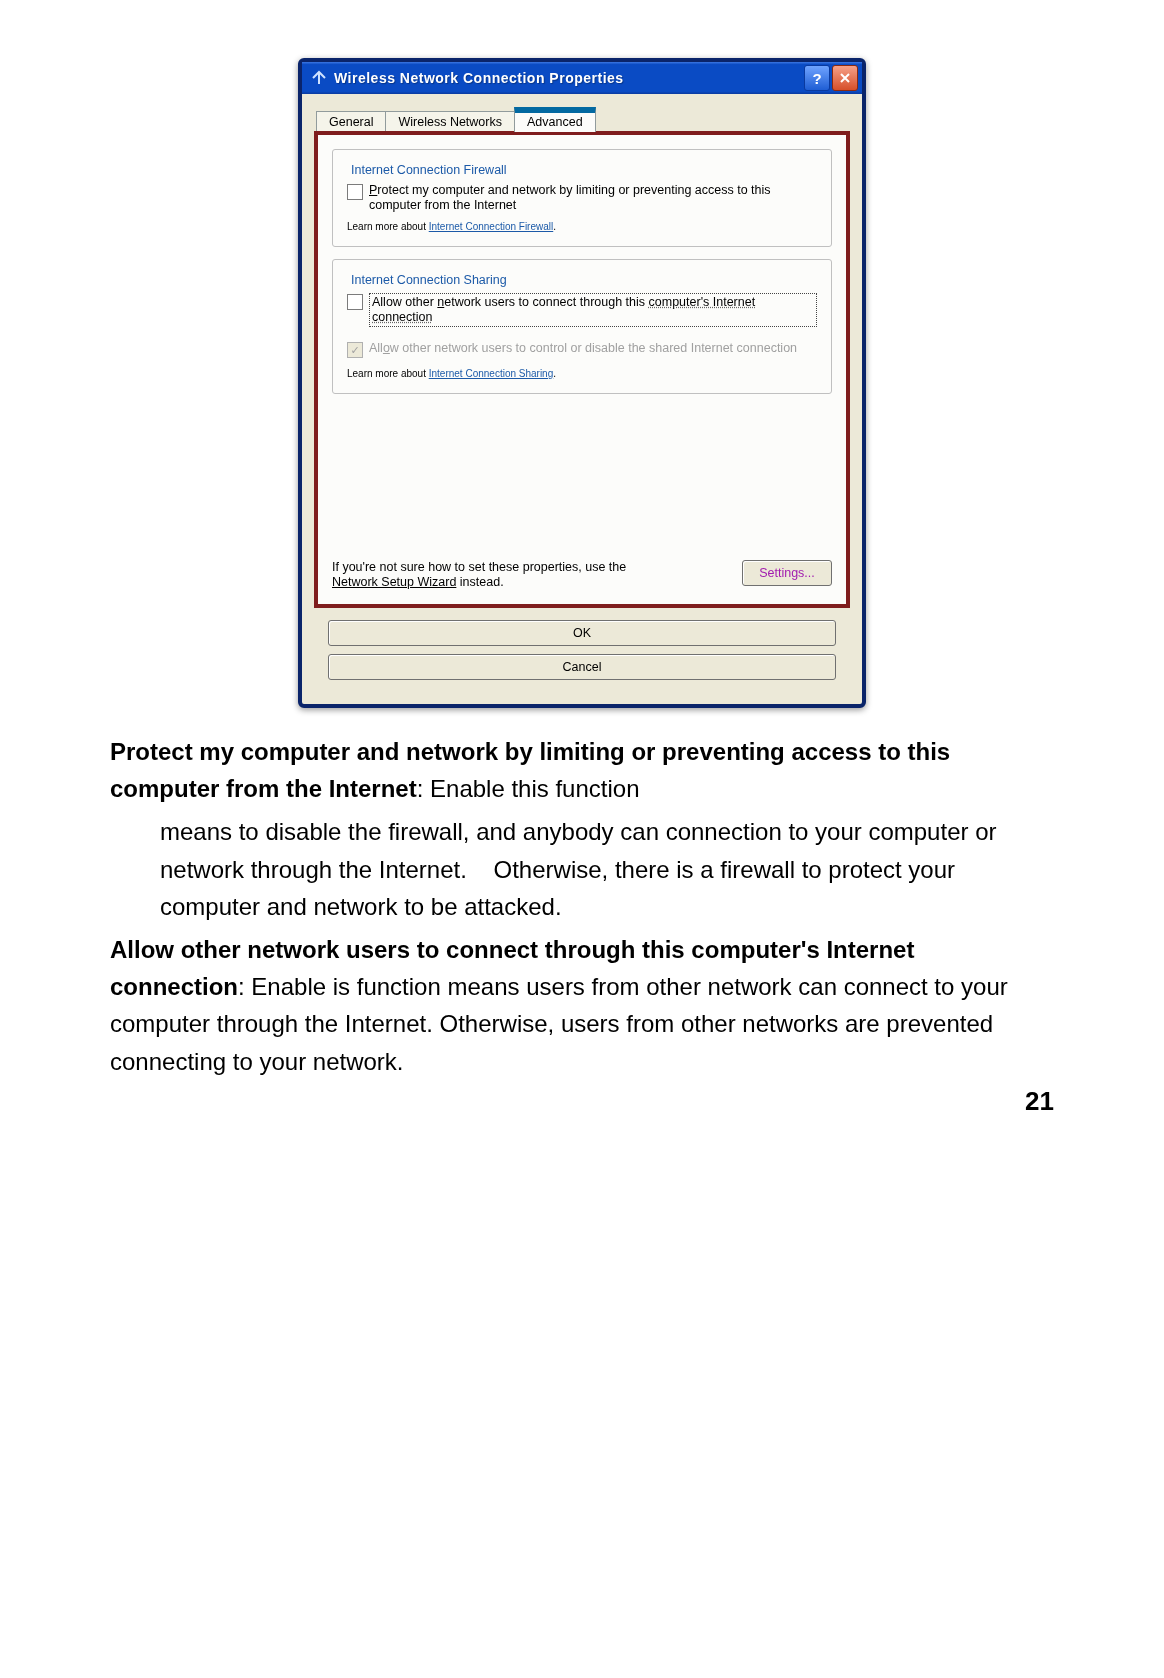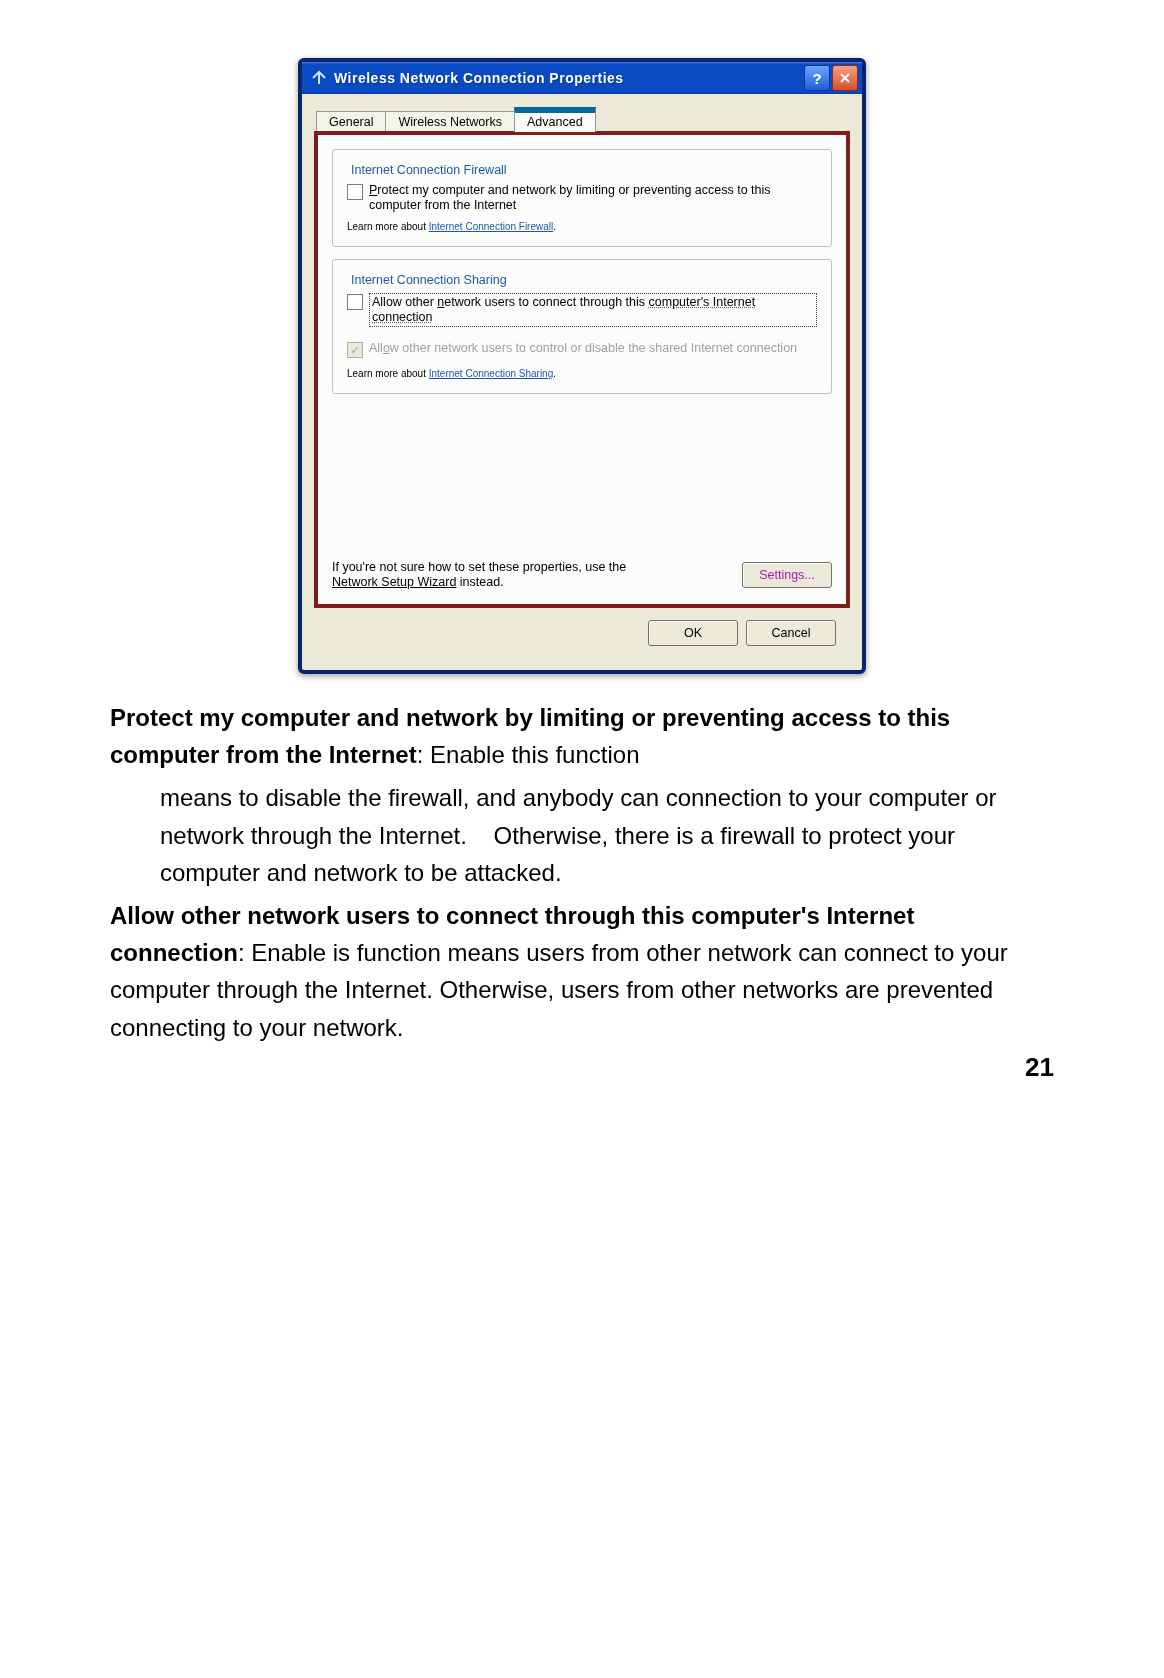--- a/index.html
+++ b/index.html
@@ -142,21 +142,21 @@
     color:#1c5aa8;
     text-decoration:underline;
     cursor:pointer;
   }
   .bottom-area {
     position:absolute;
     left:14px; right:14px; bottom:14px;
   }
   .hint-row {
     display:flex;
-    align-items:center;
+    align-items:flex-start;
     justify-content:space-between;
     gap:28px;
   }
   .hint-text {
     font-size:12.5px;
     color:#000;
     max-width:330px;
     line-height:1.2;
   }
   .win-btn {
@@ -167,20 +167,21 @@
     font-size:12.5px;
     border-radius:3px;
     box-shadow: inset 1px 1px 0 #fff;
   }
   .win-btn.disabled { color:#a21caf; }
   .dlg-buttons {
     display:flex;
     justify-content:flex-end;
     gap:8px;
     padding: 12px 14px;
+    flex-direction: column;
   }
 
   
   .doc-text { font-size: 24px; line-height: 1.55; }
   .doc-text p { margin: 0 0 6px 0; }
   .bold { font-weight: bold; }
   .indent { padding-left: 50px; }
   .page-num {
     text-align: right;
     font-size: 26px;

